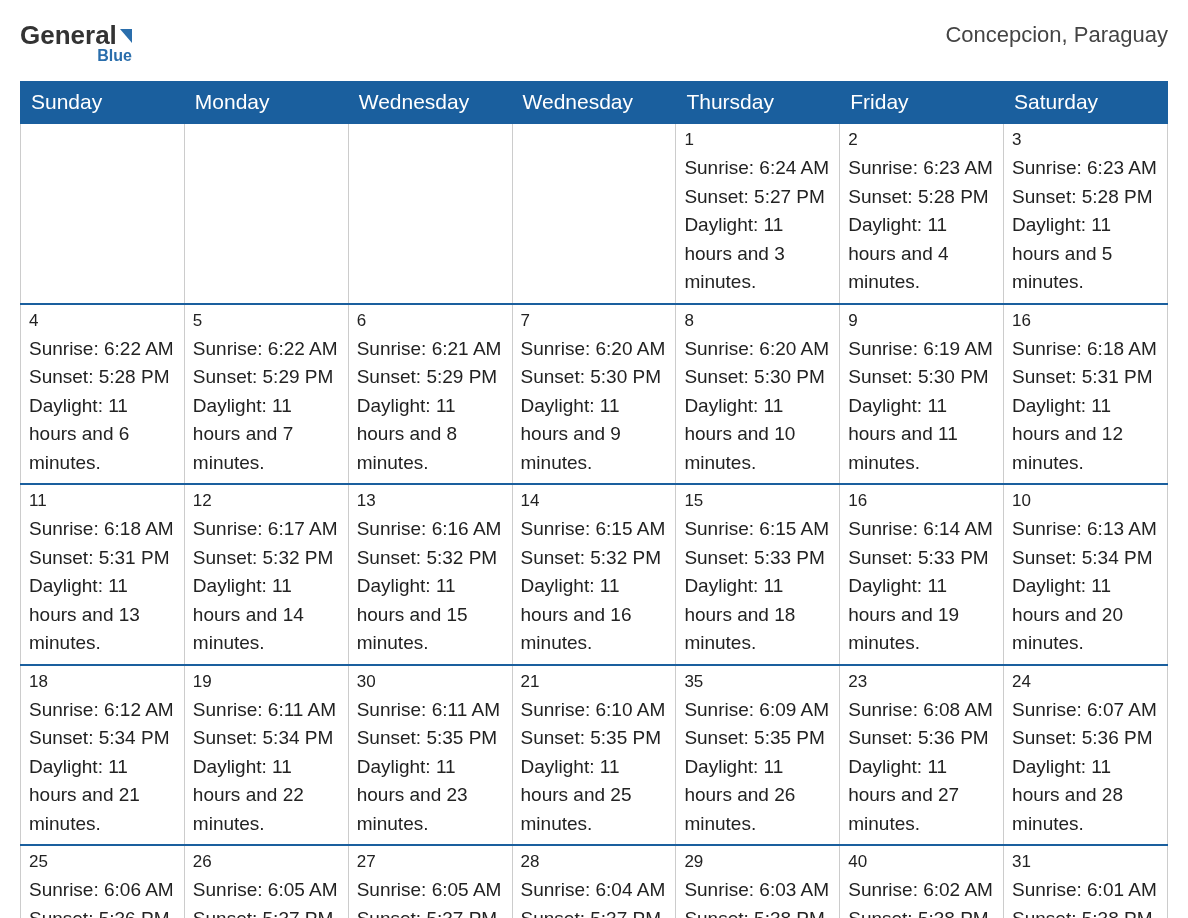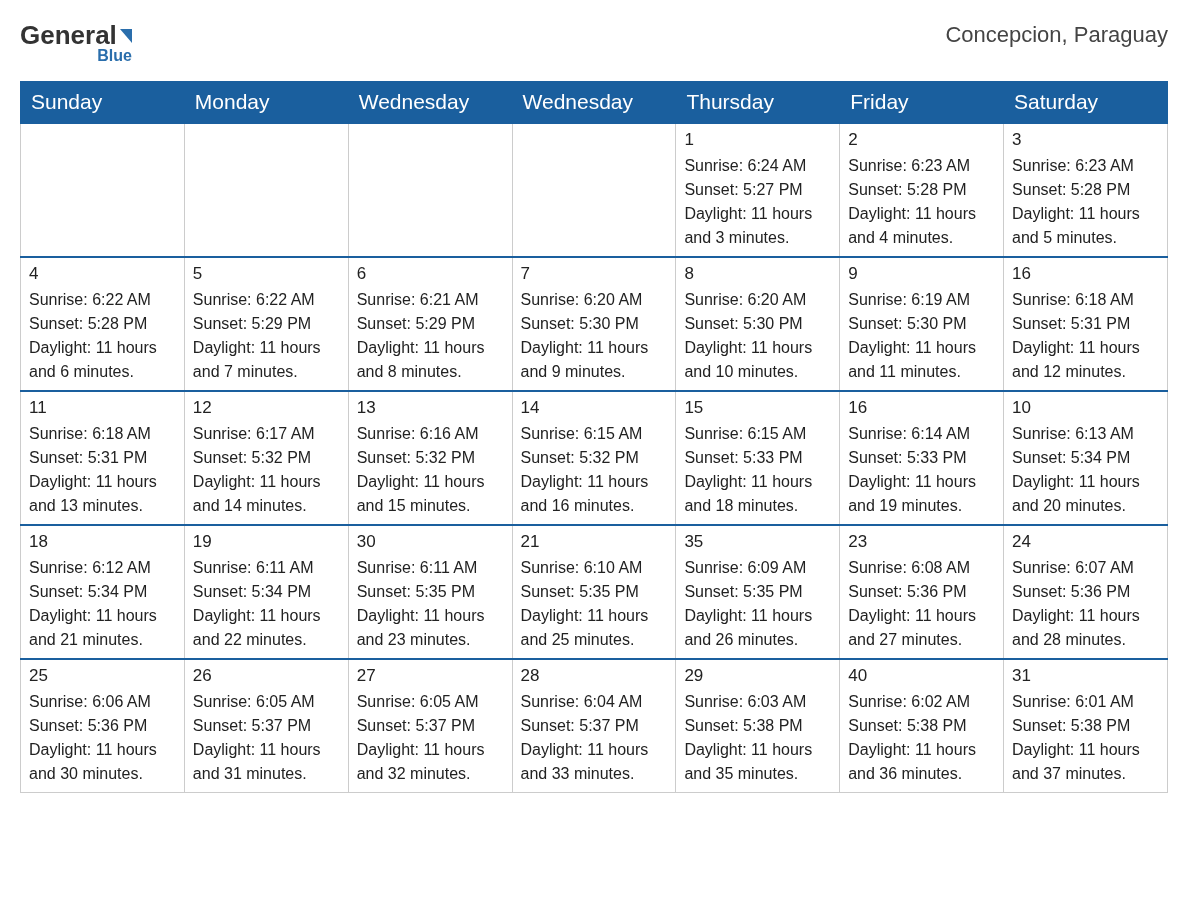--- a/index.html
+++ b/index.html
@@ -90,21 +90,21 @@
       border-top: 2px solid #1a5f9e;
     }
     .day-number {
       font-size: 17px;
       color: #222;
       font-weight: normal;
       display: block;
       margin-bottom: 4px;
     }
     .day-info {
-      font-size: 16px;
+      font-size: 19px;
       color: #222;
       line-height: 1.5;
     }
     .empty-cell {
       background: #fff;
     }
   </style>
 </head>
 <body>
 

